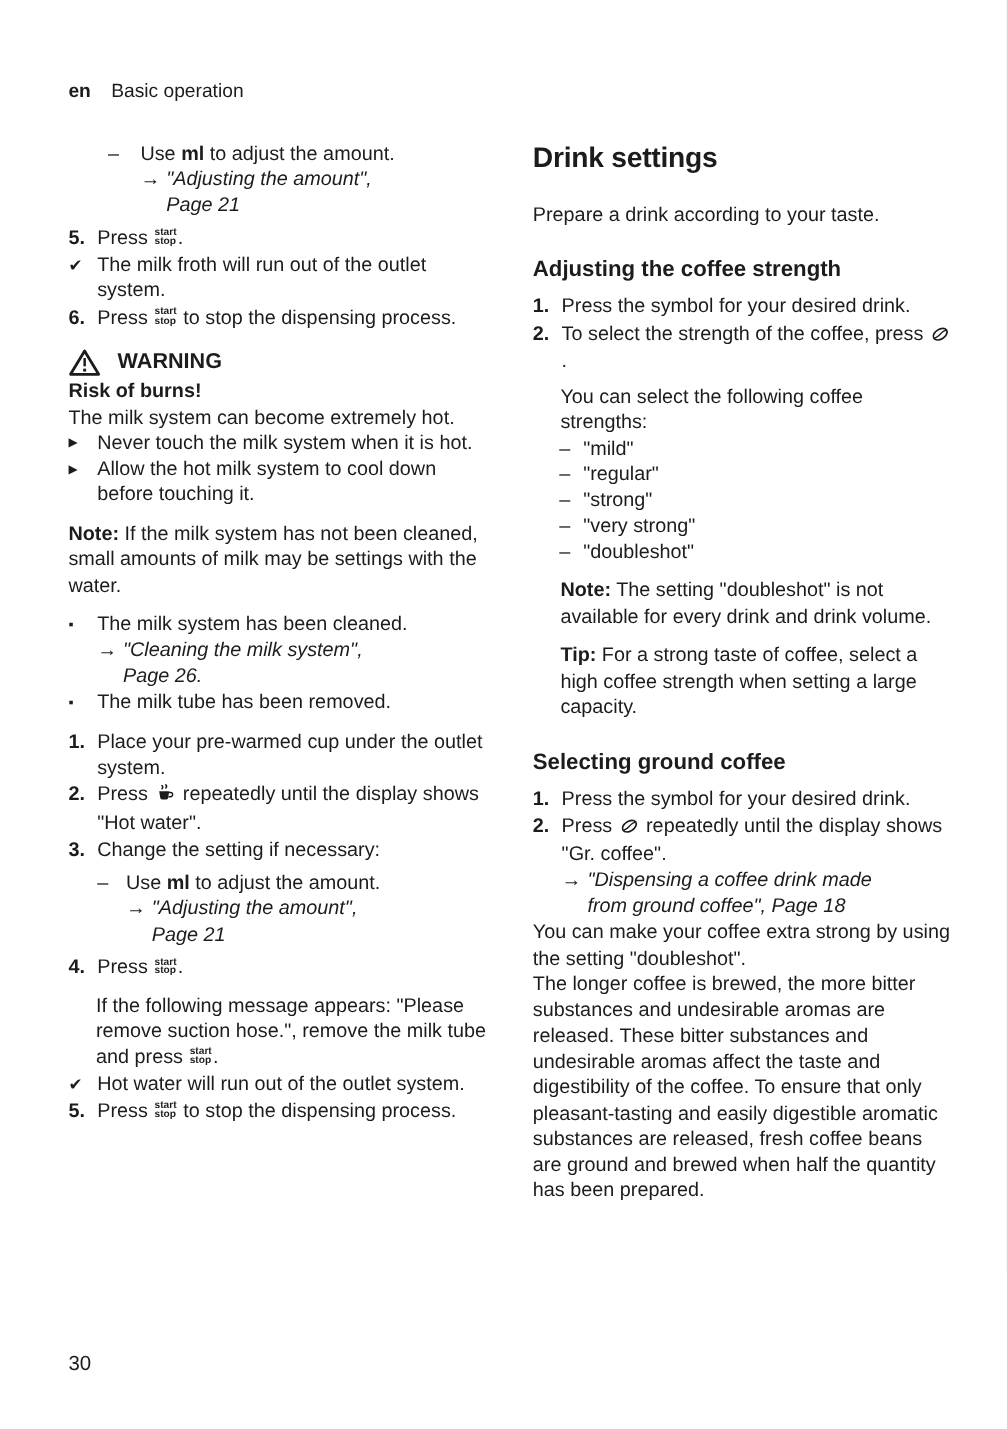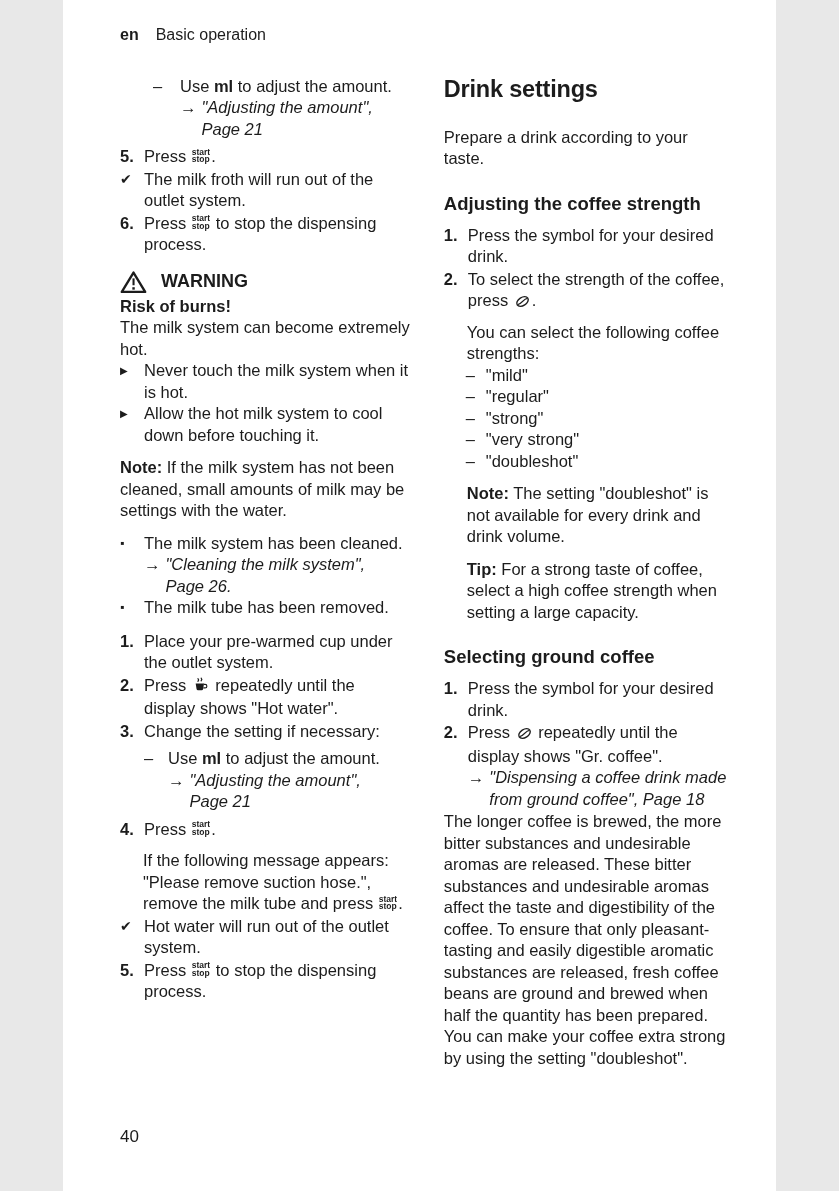--- a/index.html
+++ b/index.html
@@ -1,26 +1,26 @@
 <!DOCTYPE html>
 <html><head>
 <meta charset="utf-8">
 <style>
   html,body{margin:0;padding:0;background:#e8e8e8;}
   .page{
     position:relative;
-    width:713px;height:1191px;
+    width:839px;height:1191px;
     margin:0 auto;
     background:#ffffff;
     color:#1c1c1c;
     font-family:"Liberation Sans", sans-serif;
     font-size:16.5px;
     line-height:21.5px;
     box-sizing:border-box;
-    padding:24px 44px 0 57px;
+    padding:66px 44px 0 57px;
     overflow:hidden;
   }
   .hdr{font-size:16px;margin-bottom:30px;}
   .hdr .lang{font-weight:bold;margin-right:17px;}
   .columns{display:flex;gap:34px;}
   .col{width:353px;}
   .col.right{width:351px;}
 
   h1{font-size:23.5px;line-height:27px;font-weight:bold;margin:30px 0 24px;letter-spacing:-0.2px;}
   .col.right h1{margin-top:0;}
@@ -274,20 +274,20 @@
                 </g>
               </svg></span><span> repeatedly until the display shows "Gr. coffee".</span>
           <div class="xref">
             <span class="arrow">→</span>
               <i>"Dispensing a coffee drink made
 from ground coffee", Page 18</i>
           </div>
         </div>
       </div>
 
+      <div>You can make your coffee extra strong by using the setting "doubleshot".</div>
       <div>The longer coffee is brewed, the more bitter substances and undesirable aromas are released. These bitter substances and undesirable aromas affect the taste and digestibility of the coffee. To ensure that only pleasant-tasting and easily digestible aromatic substances are released, fresh coffee beans are ground and brewed when half the quantity has been prepared.</div>
-      <div>You can make your coffee extra strong by using the setting "doubleshot".</div>
 
     </div>
   </div>
 
-  <div class="page-num">40</div>
+  <div class="page-num">30</div>
 </div>
 
 </body></html>

